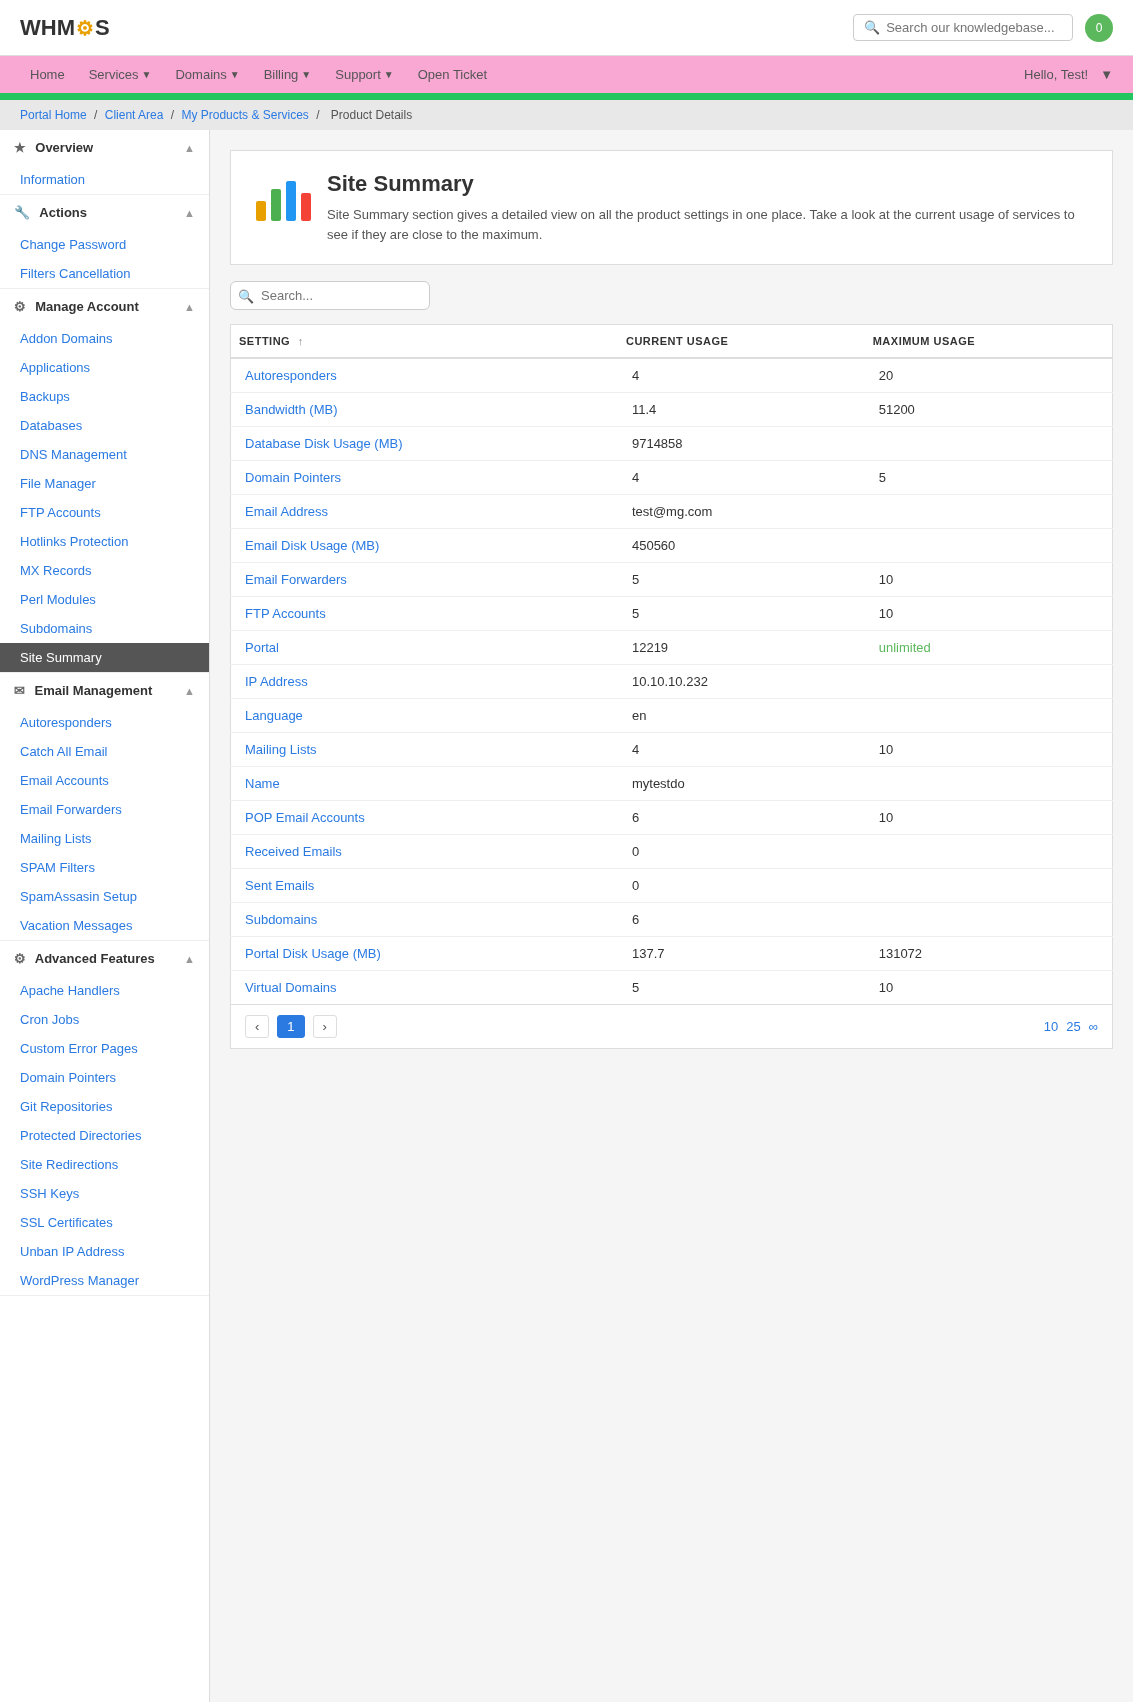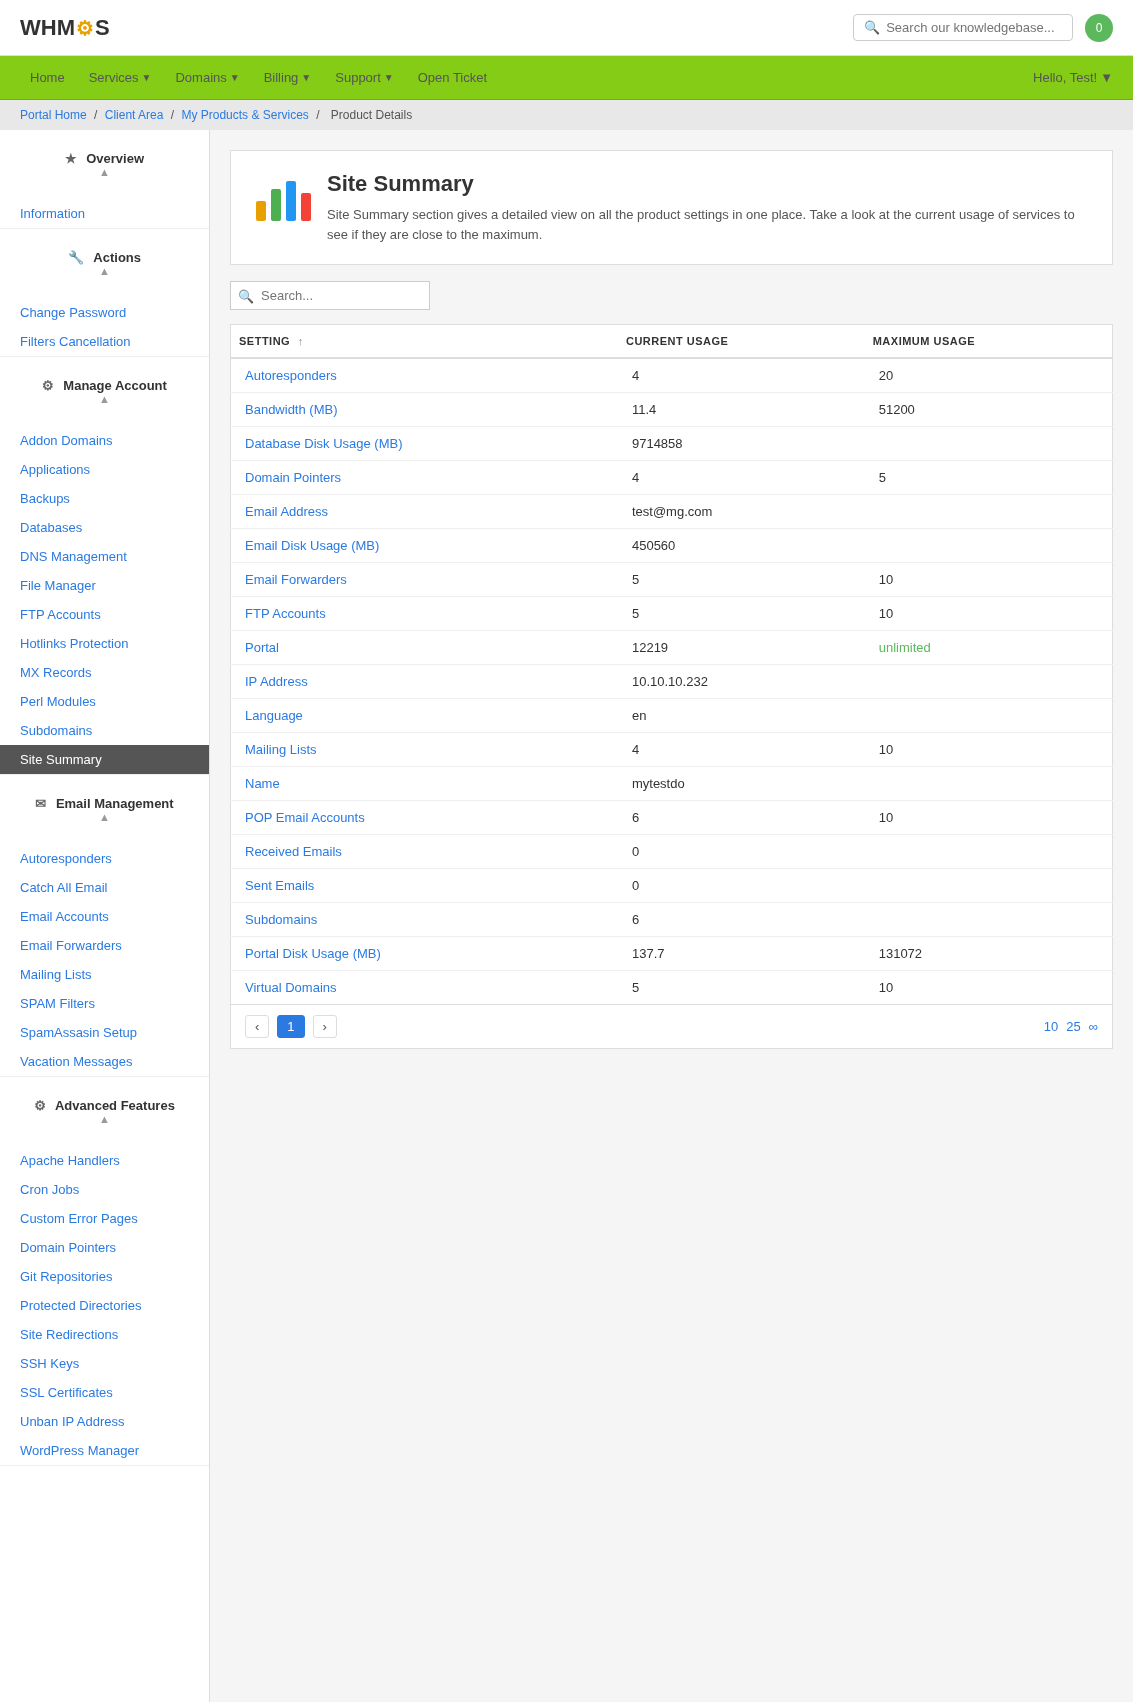--- a/index.html
+++ b/index.html
@@ -11,55 +11,55 @@
     .logo-wh { color: #333; }
     .logo-gear { color: #e8a000; font-size: 20px; margin: 0 1px; }
     .logo-cs { color: #333; }
     .top-nav-right { display: flex; align-items: center; gap: 12px; }
     .search-box { display: flex; align-items: center; border: 1px solid #ccc; border-radius: 4px; padding: 5px 10px; width: 220px; background: #fff; }
     .search-box input { border: none; outline: none; font-size: 13px; width: 100%; color: #999; }
     .search-icon-span { color: #999; margin-right: 6px; }
     .cart-btn { background: #5cb85c; color: #fff; border: none; border-radius: 50%; width: 28px; height: 28px; font-size: 12px; cursor: pointer; display: flex; align-items: center; justify-content: center; }
 
     
-    .main-nav { background: #84cc16; border-bottom: 1px solid #22c55e; padding: 0 20px; display: flex; align-items: center; justify-content: space-between; height: 44px; }
+    .main-nav { background: #f9a8d4; border-bottom: 7px solid #22c55e; padding: 0 20px; display: flex; align-items: center; justify-content: space-between; height: 44px; }
     .nav-links { display: flex; gap: 4px; align-items: center; }
     .nav-link { color: #555; text-decoration: none; padding: 6px 10px; font-size: 13px; cursor: pointer; display: flex; align-items: center; gap: 3px; }
     .nav-link .caret { font-size: 10px; }
-    .nav-hello { color: #555; font-size: 13px; display: flex; align-items: center; gap: 3px; cursor: pointer; }
+    .nav-hello { color: #555; font-size: 13px; display: flex; align-items: center; gap: 12px; cursor: pointer; }
 
     
     .breadcrumb { background: #e8e8e8; padding: 8px 20px; font-size: 12px; }
     .breadcrumb a { color: #2a7ae2; text-decoration: none; }
     .breadcrumb span { color: #555; margin: 0 4px; }
 
     
     .layout { display: flex; min-height: calc(100vh - 120px); }
 
     
     .sidebar { width: 210px; min-width: 210px; background: #fff; border-right: 1px solid #ddd; padding: 0; }
     .sidebar-section { border-bottom: 1px solid #eee; }
-    .sidebar-header { display: flex; align-items: center; justify-content: space-between; padding: 21px 14px; font-size: 13px; font-weight: bold; color: #333; cursor: pointer; flex-direction: column; }
+    .sidebar-header { display: flex; align-items: center; justify-content: space-between; padding: 10px 14px; font-size: 13px; font-weight: bold; color: #333; cursor: pointer; }
     .sidebar-header .icon { margin-right: 6px; color: #666; }
     .sidebar-header .chevron { color: #999; font-size: 11px; }
     .sidebar-item { padding: 7px 14px 7px 20px; font-size: 13px; color: #2a7ae2; cursor: pointer; text-decoration: none; display: block; }
     .sidebar-item.active { background: #555; color: #fff; }
 
     
     .main-content { flex: 1; padding: 20px; background: #f5f5f5; }
 
     
     .section-header { display: flex; align-items: flex-start; gap: 16px; background: #fff; padding: 20px; margin-bottom: 16px; border: 1px solid #ddd; }
     .section-icon { width: 60px; height: 60px; flex-shrink: 0; }
     .section-title { font-size: 22px; font-weight: bold; color: #333; margin-bottom: 8px; }
     .section-desc { font-size: 13px; color: #555; line-height: 1.5; }
 
     
     .table-search { margin-bottom: 14px; }
-    .table-search input { border: 1px solid #ccc; border-radius: 0; padding: 6px 10px 6px 30px; font-size: 13px; width: 200px; outline: none; }
+    .table-search input { border: 1px solid #ccc; border-radius: 6px; padding: 6px 10px 6px 30px; font-size: 13px; width: 200px; outline: none; }
     .table-search-wrap { position: relative; display: inline-block; }
     .table-search-wrap .s-icon { position: absolute; left: 8px; top: 50%; transform: translateY(-50%); color: #999; font-size: 13px; }
 
     
     .data-table { width: 100%; border-collapse: collapse; background: #fff; border: 1px solid #ddd; }
     .data-table th { padding: 10px 8px; font-size: 11px; font-weight: bold; color: #333; text-transform: uppercase; border-bottom: 2px solid #ddd; text-align: left; letter-spacing: 0.5px; }
     .data-table th.sortable { cursor: pointer; }
     .data-table th .sort-arrow { margin-left: 4px; color: #888; }
     .data-table td { padding: 9px 14px; font-size: 13px; border-bottom: 1px solid #eee; color: #333; }
     .data-table tr:last-child td { border-bottom: none; }

